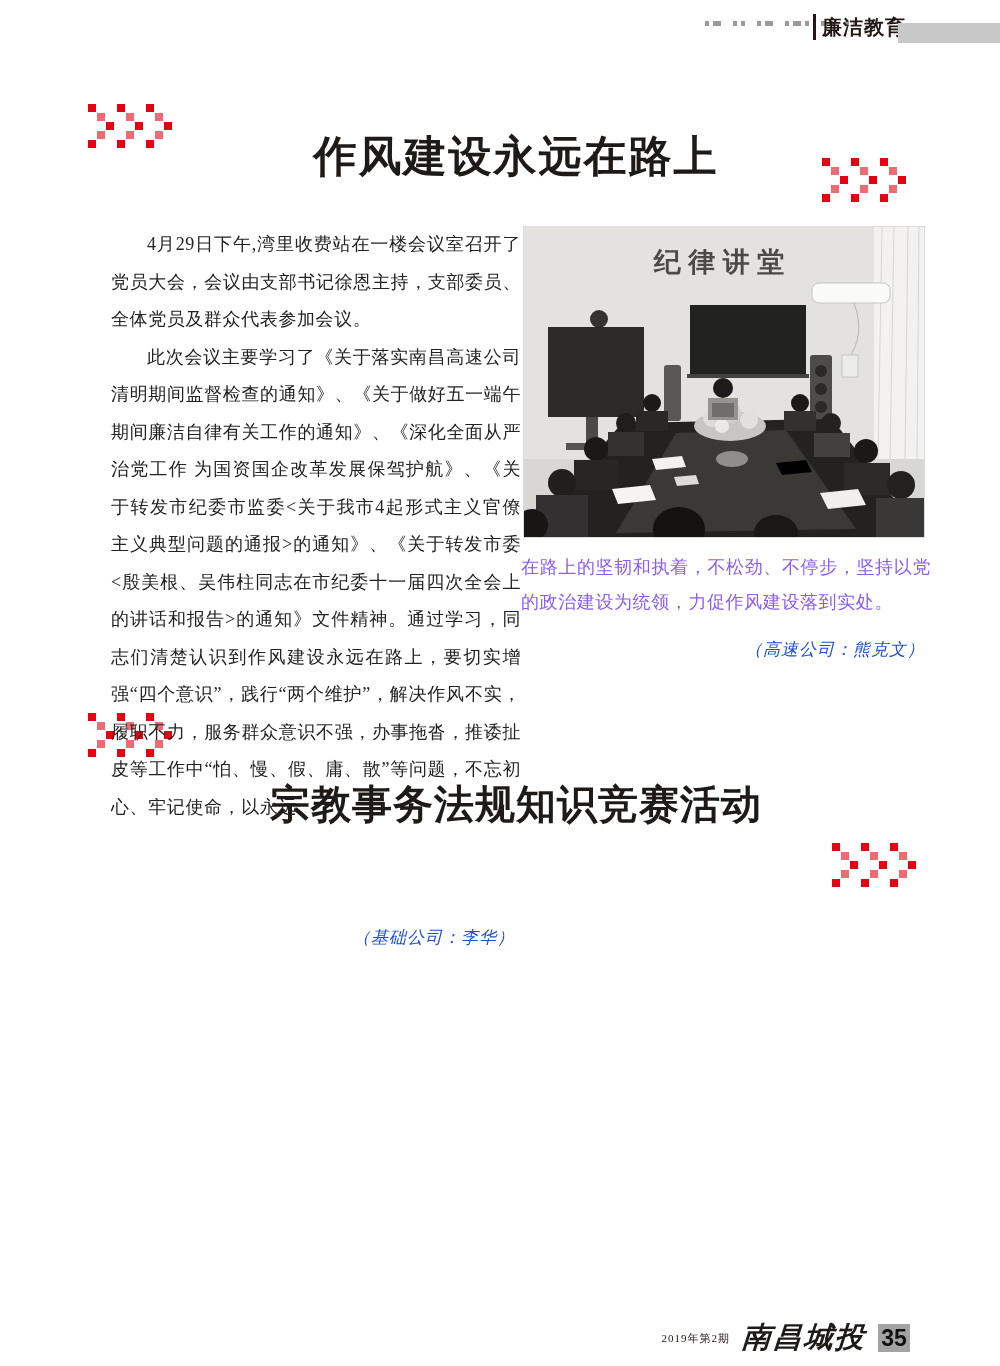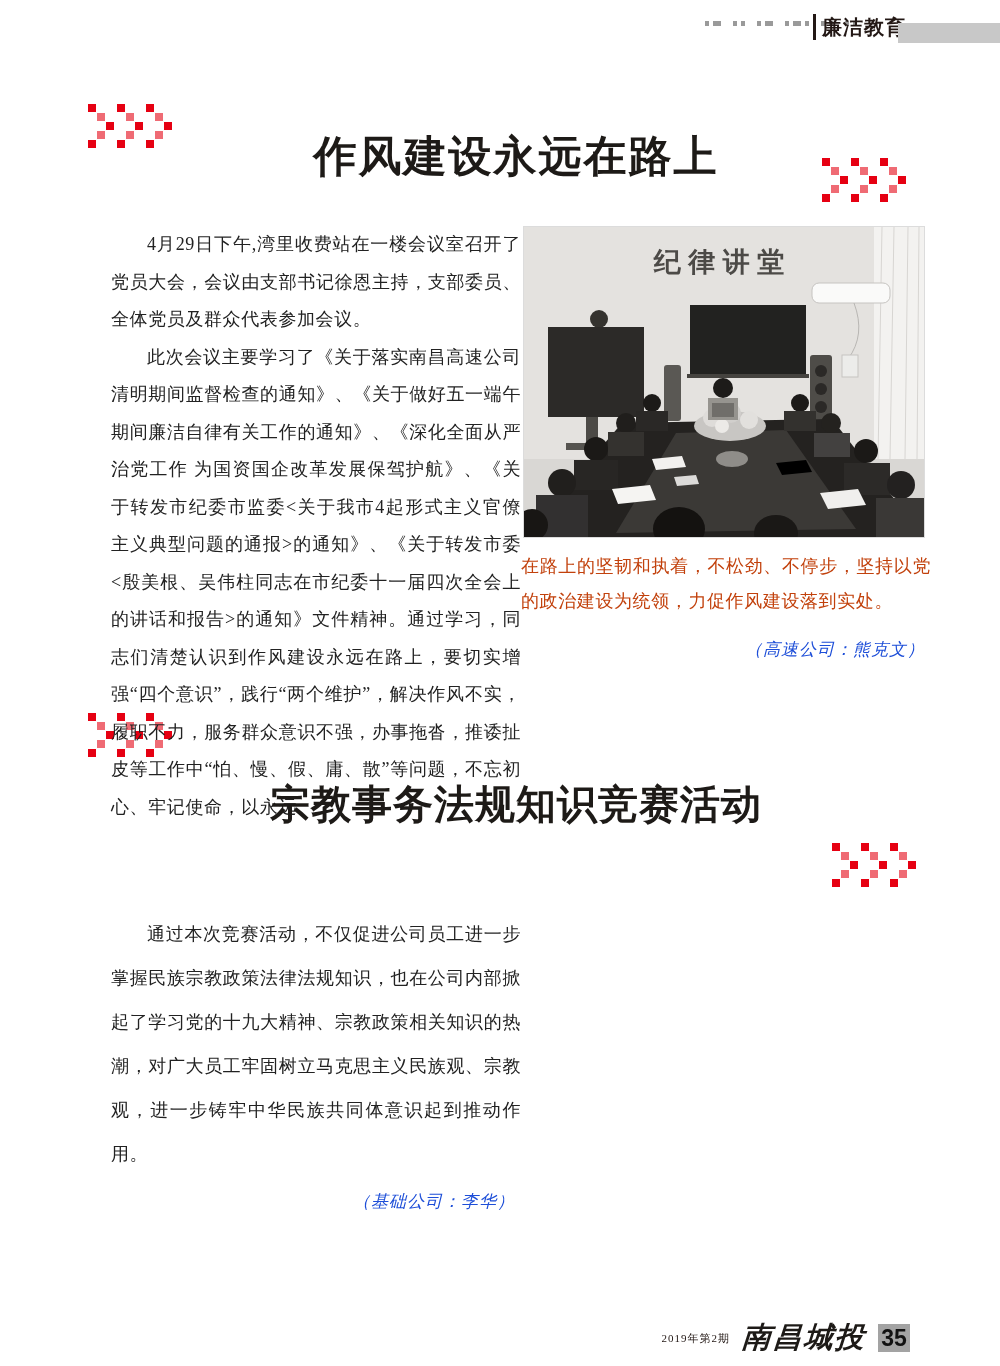--- a/index.html
+++ b/index.html
@@ -39,21 +39,21 @@
   .a1 .body-p{line-height:37.5px;}
   .a2 .body-p{line-height:44px;}
   .indent{text-indent:2em;}
   .byline{
     margin-top:8px;text-align:right;font-style:italic;font-size:17px;color:#1d4ed8;
     letter-spacing:1px;padding-right:6px;
   }
   
   .photo-wrap{width:400px;margin-left:2px;}
   .photo{display:block;border:1px solid #dcdcdc;}
-  .caption{margin-top:12px;font-size:18px;line-height:35px;text-align:justify;letter-spacing:0.6px;color:#c2410c;font-family:Liberation Mono, monospace;}
+  .caption{margin-top:12px;font-size:18px;line-height:35px;text-align:justify;letter-spacing:0.6px;color:#8b5cf6;}
   
   .footer{position:absolute;top:1318px;right:90px;display:flex;align-items:center;gap:12px;}
   .footer-issue{font-size:11px;color:#231815;letter-spacing:1px;}
   .footer-brand{
     font-size:29px;font-weight:900;color:#1d1a17;font-style:italic;
     font-family:"Liberation Serif","DejaVu Serif",serif;letter-spacing:2px;transform:skewX(-4deg);
   }
   .footer-pagebox{
     width:32px;height:28px;background:#a3a3a3;display:flex;align-items:center;justify-content:center;
     font-family:"Liberation Sans","DejaVu Sans",sans-serif;font-size:23px;font-weight:bold;color:#111;
@@ -256,21 +256,20 @@
       <p class="byline">（高速公司：熊克文）</p>
     </div>
   </div>
 
   <h1 class="art-title t2" style="margin:0;">
     <span style="display:block;">宗教事务法规知识竞赛活动</span>
   </h1>
 
   <div class="cols cols-a2 a2">
     <div class="col">
-      <p class="body-p indent">通过本次竞赛活动，不仅促进公司员工进一步掌握民族宗教政策法律法规知识，也在公司内部掀起了学习党的十九大精神、宗教政策相关知识的热潮，对广大员工牢固树立马克思主义民族观、宗教观，进一步铸牢中华民族共同体意识起到推动作用。</p>
       <p class="byline" style="margin-top:14px;">（基础公司：李华）</p>
     </div>
   </div>
 
   <div class="footer">
     <span class="footer-issue">2019年第2期</span>
     <span class="footer-brand">南昌城投</span>
     <span class="footer-pagebox">
       <span>35</span>
     </span>

